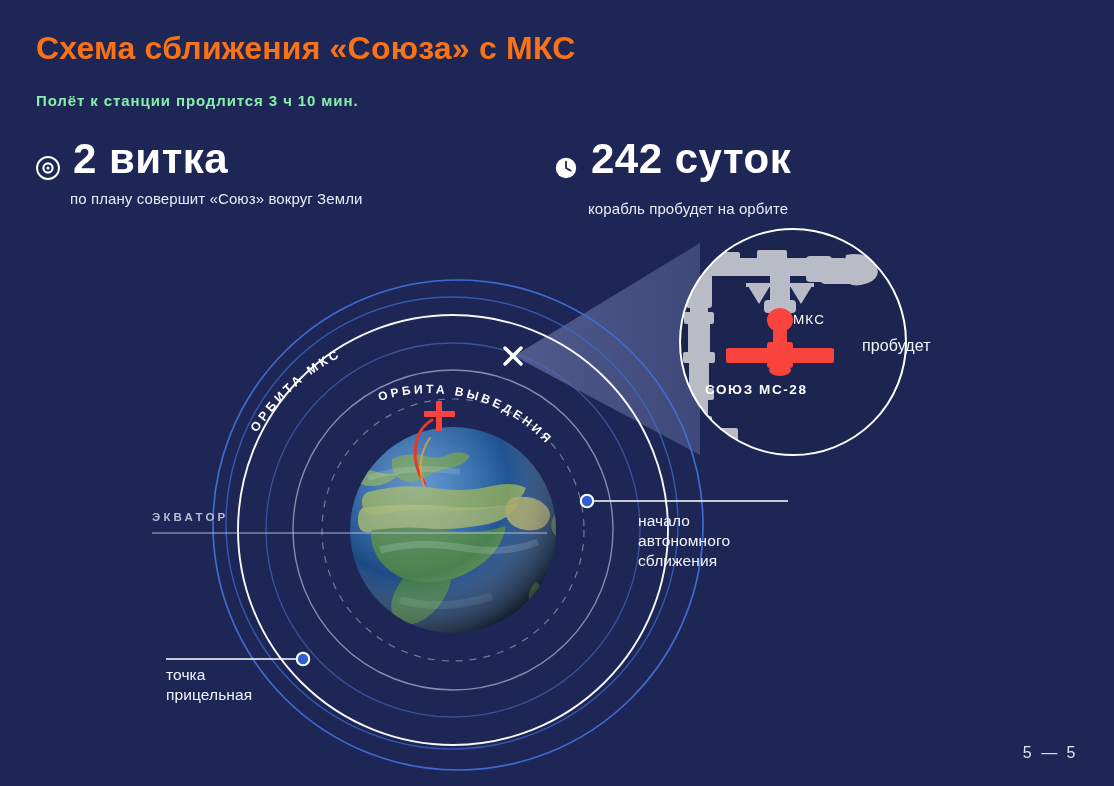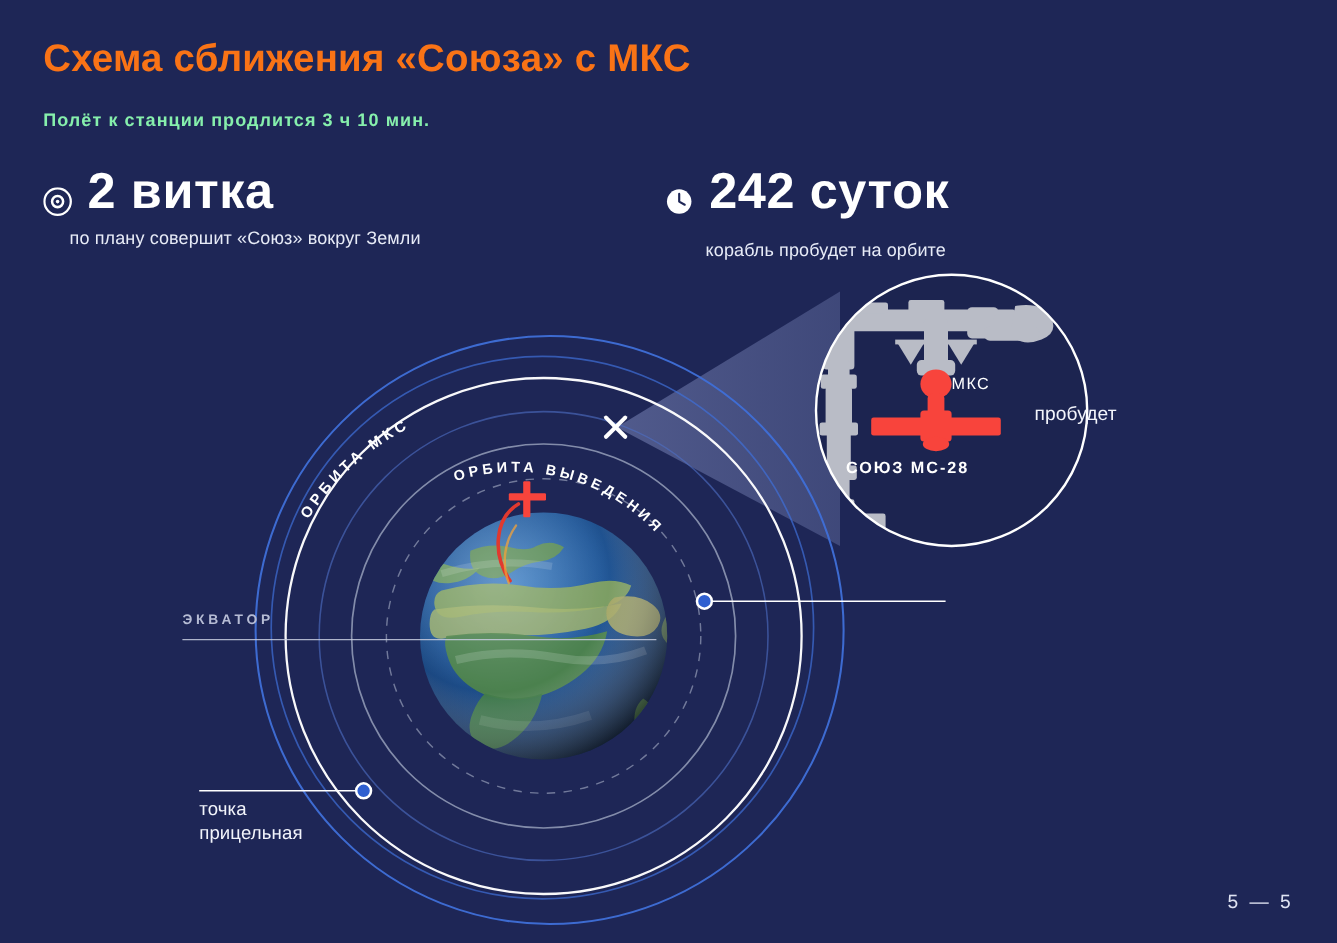--- a/index.html
+++ b/index.html
@@ -32,21 +32,21 @@
   .stat .statline{display:flex;align-items:flex-end;gap:13px;}
   .stat .statnum{
     font-size:42px;font-weight:bold;letter-spacing:.5px;
     color:#ffffff;line-height:1;white-space:nowrap;
   }
   .stat .statdesc{
     font-size:15px;color:#e7ebf7;white-space:nowrap;
     letter-spacing:.1px;
   }
   #stat-orbits{left:36px;top:138px;}
-  #stat-orbits .statdesc{margin-left:22px;margin-top:10px;}
+  #stat-orbits .statdesc{margin-left:34px;margin-top:10px;}
   #stat-days{left:554px;top:138px;}
   #stat-days .statdesc{margin-left:34px;margin-top:20px;}
   .stat-icon{width:24px;height:24px;flex:0 0 24px;display:block;}
 
   
   #diagram{position:absolute;left:0;top:0;width:1114px;height:786px;}
 
   
   .callout{
     position:absolute;font-size:15.5px;line-height:1.30;
@@ -244,20 +244,25 @@
           <rect x="726" y="348" width="108" height="15" rx="2"></rect>
           <ellipse cx="780" cy="370" rx="11" ry="6"></ellipse>
         </g>
       </g>
       <circle cx="793" cy="342" r="113" fill="none" stroke="#ffffff" stroke-width="2"></circle>
     </g>
   </svg>
 
   <div id="equator-label">ЭКВАТОР</div>
 
+  <div class="callout" id="callout-start">
+    <div>начало</div>
+    <div>автономного</div>
+    <div>сближения</div>
+  </div>
 
   <div class="callout" id="callout-aim">
     <div>точка</div>
     <div>прицельная</div>
   </div>
 
   <div class="callout" id="callout-docking">пробудет</div>
 
   <div id="iss-detail-label">МКС</div>
   <div id="soyuz-detail-label">СОЮЗ МС-28</div>

